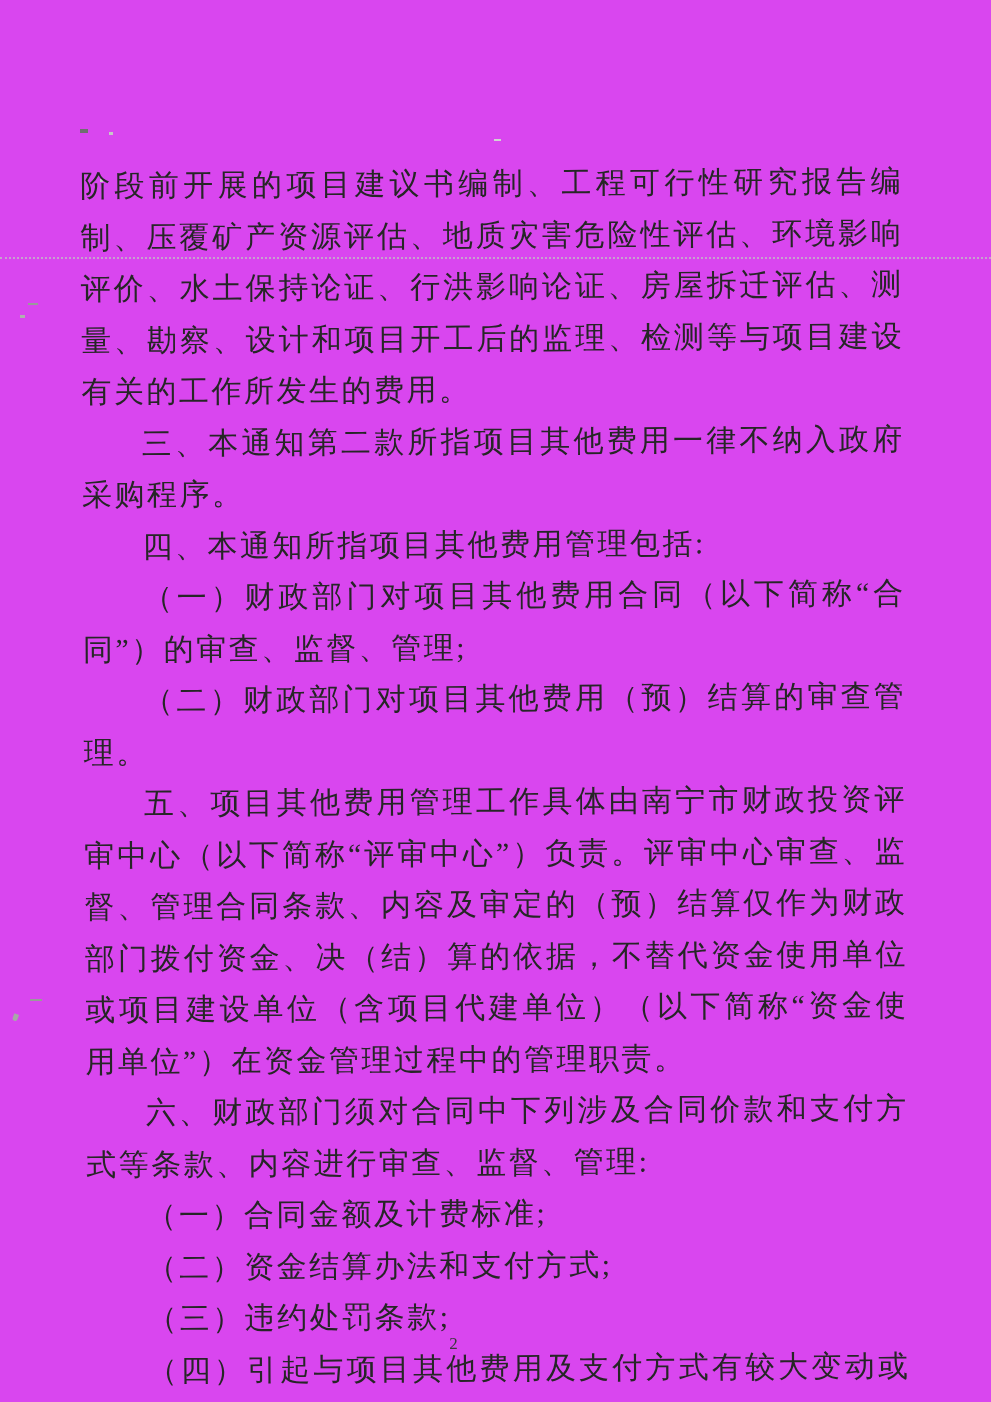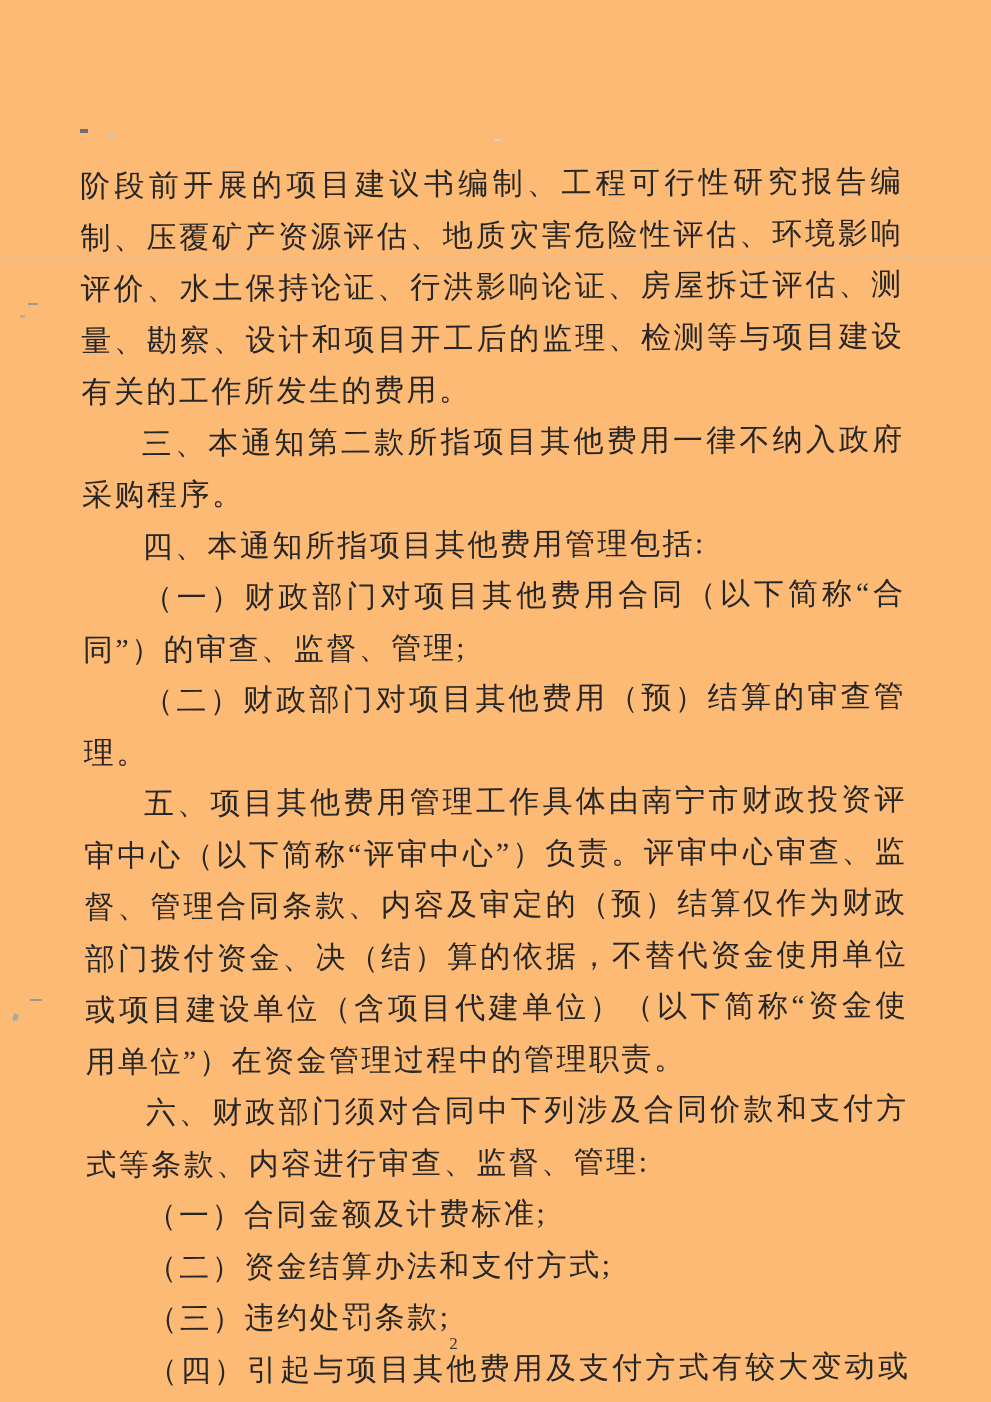--- a/index.html
+++ b/index.html
@@ -8,21 +8,21 @@
     background: #ffffff;
     width: 991px;
     height: 1402px;
     overflow: hidden;
     position: relative;
     font-family: "Liberation Serif", "DejaVu Serif", serif;
   }
   .scan-page {
     position: absolute;
     inset: 0;
-    background: #fdba74;
+    background: #d946ef;
     text-decoration: underline;
   }
   
   .dot-line {
     position: absolute;
     top: 257px;
     left: 0;
     width: 991px;
     height: 0;
     border-top: 2px dotted #c2c2c2;

